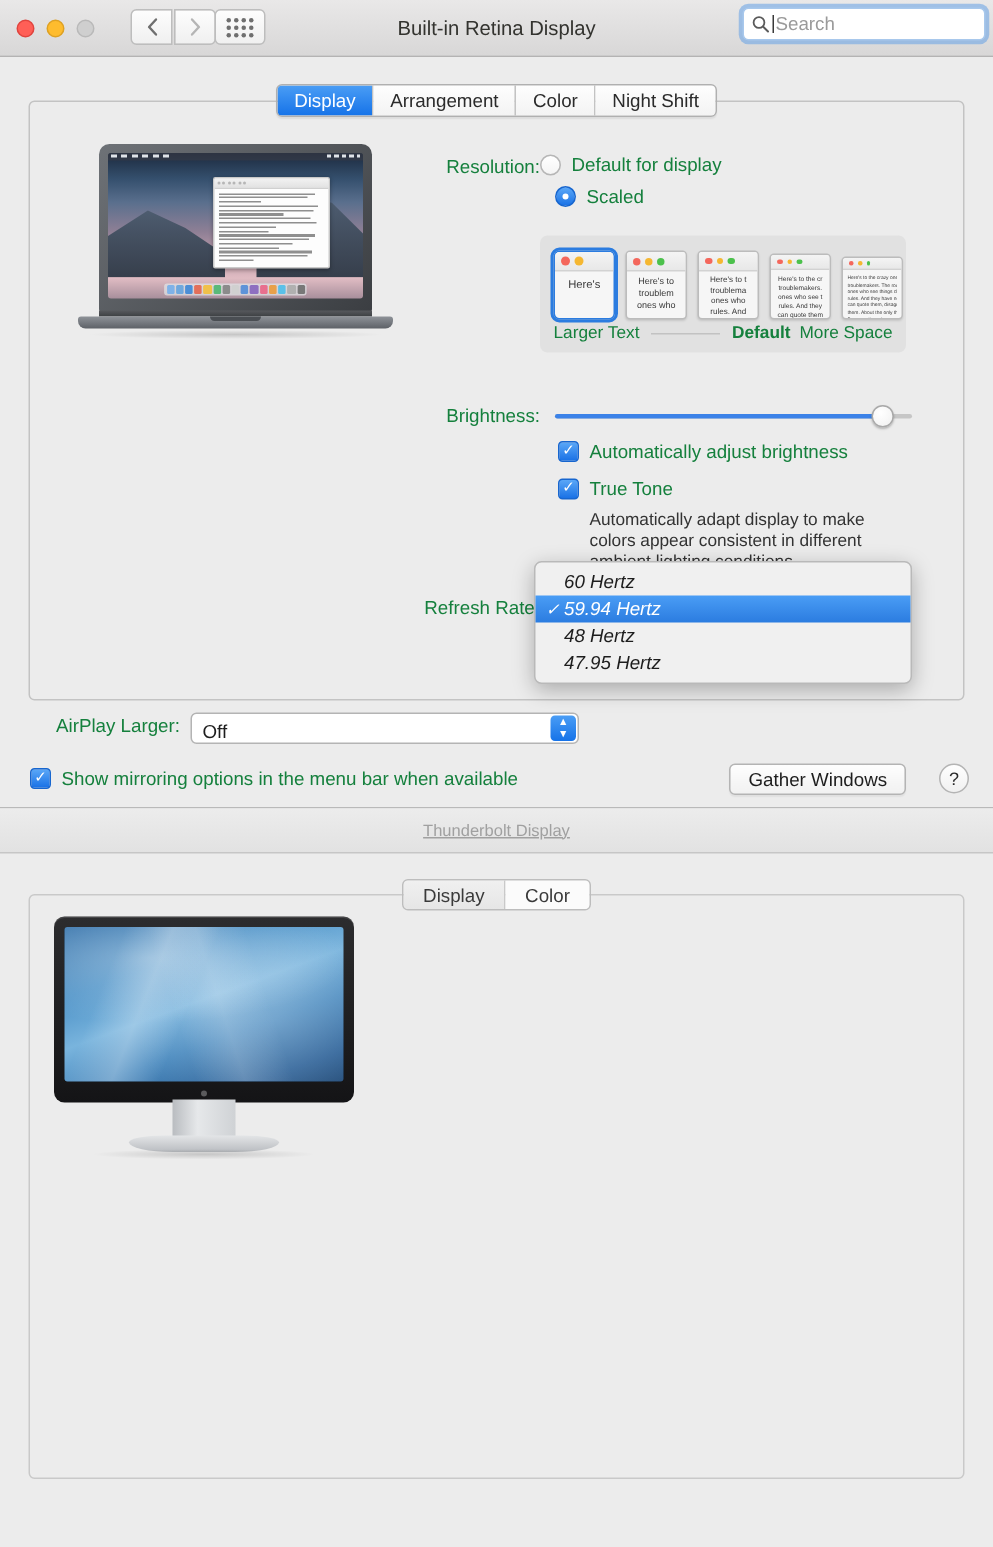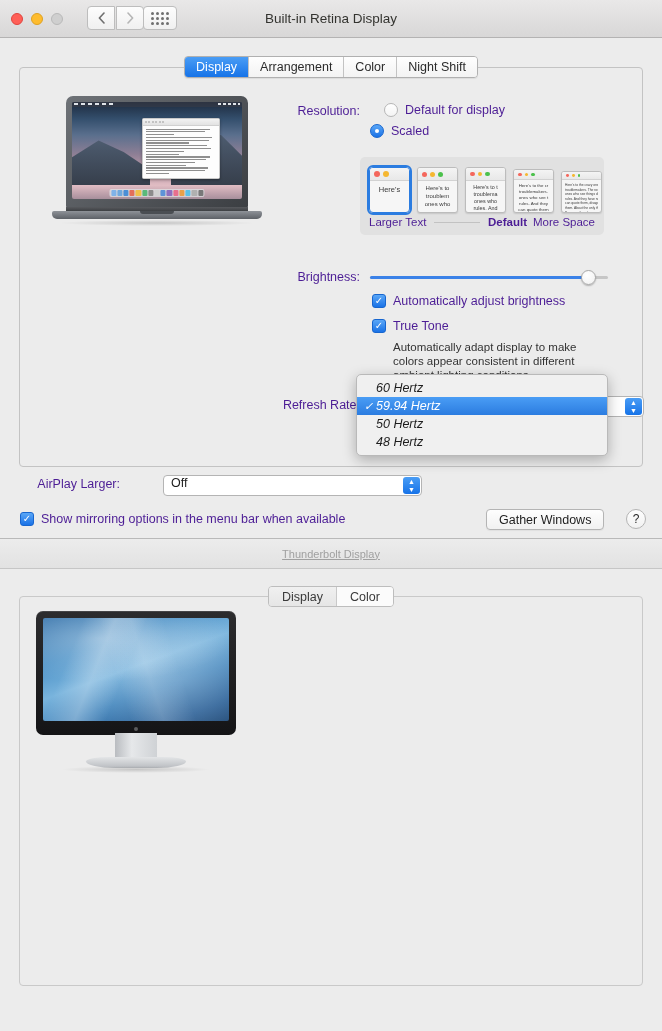--- a/index.html
+++ b/index.html
@@ -124,21 +124,21 @@
     background: linear-gradient(#8e9298,#5d6167); border-radius: 2px 2px 5px 5px;
   }
   .base::after { content:''; position:absolute; left:50%; transform:translateX(-50%); top:0;
     width: 34px; height:2.5px; background:#4a4e53; border-radius: 0 0 3px 3px; }
   .notch { position:absolute; left:14px; bottom:15px; width:182px; height:4px;
     background: linear-gradient(#57595d,#3d4043); }
   .lshadow { position:absolute; left:6px; bottom:0; width:198px; height:6px;
     background: radial-gradient(ellipse at center, rgba(0,0,0,.16), rgba(0,0,0,0) 70%); }
 
   
-  .lbl { font-size: 12.5px; color: #4c1d95; }
+  .lbl { font-size: 12.5px; color: #15803d; }
   .lbl.right { text-align: right; }
 
   .radio { width: 14px; height: 14px; border-radius: 50%;
     background: linear-gradient(#fff,#f4f4f4); border: 1px solid #b6b6b6; flex: none;
     display:flex;align-items:center;justify-content:center; }
   .radio.on { background: linear-gradient(#5aa7f7,#1a72e6); border-color:#1766cf; }
   .radio.on::after { content:''; width:4.5px;height:4.5px;border-radius:50%;background:#fff; }
 
   .cb { width: 14px; height: 14px; border-radius: 3px; flex:none;
     background: linear-gradient(#5aa7f7,#1a72e6); border: 1px solid #1766cf;
@@ -170,22 +170,22 @@
   .slider { position: relative; height: 16px; display:flex; align-items:center; }
   .strack { position:absolute; left:0; right:0; height:3px; border-radius:2px; background:#c6c6c6; }
   .sfill { position:absolute; left:0; height:3px; border-radius:2px; background:#3b82e8; }
   .sknob { position:absolute; width:15px; height:15px; border-radius:50%;
     background: radial-gradient(circle at 38% 32%,#fff,#f0f0f0);
     border:.5px solid #a9a9a9; box-shadow:0 1px 1.5px rgba(0,0,0,.25); }
 
   .truetone-desc { font-size: 11.5px; color: #333; line-height: 14px; }
   .popbtn {
     width: 248px; height: 21px; border-radius: 4px; background:#fff;
-    border: 1px solid #b4b4b4; display:flex; align-items:flex-start; padding-left:7px;
-    font-size:12.5px; color:#1d1d1d; position:relative;margin-left:36px;
+    border: 1px solid #b4b4b4; display:flex; align-items:flex-end; padding-left:7px;
+    font-size:12.5px; color:#1d1d1d; position:relative;
   }
   .popbtn .arrows {
     position:absolute; right:1px; top:1px; bottom:1px; width:17px; border-radius:3px;
     background: linear-gradient(#4a9df5,#1673e8); display:flex; flex-direction:column;
     align-items:center; justify-content:center; gap:1px; color:#fff; font-size:7px; line-height:7px;
   }
 
   .menu {
     position: absolute; left: 356px; top: 374px; width: 252px;
     background: #f0f0f0; border: 1px solid #b9b9b9; border-radius: 5px;
@@ -281,20 +281,30 @@
             <i></i>
             <i></i>
             <i></i>
             <i></i>
             <i></i>
         </span>
       </div>
 
       <div class="wintitle">Built-in Retina Display</div>
 
+      <div class="searchwrap">
+        <div class="searchbox">
+          <svg width="12" height="12" viewBox="0 0 12 12">
+            <circle cx="5" cy="5" r="3.6" stroke="#5a5a5a" stroke-width="1.2" fill="none"></circle>
+            <path d="M7.8 7.8 L11 11" stroke="#5a5a5a" stroke-width="1.3" stroke-linecap="round"></path>
+          </svg>
+          <span class="caret"></span>
+          <span class="searchph">Search</span>
+        </div>
+      </div>
     </div>
 
     <div class="tabrow">
       <div class="tabs">
         <div class="tab sel">Display</div>
         <div class="tab">Arrangement</div>
         <div class="tab">Color</div>
         <div class="tab">Night Shift</div>
       </div>
     </div>
@@ -355,21 +365,21 @@
           </div>
         </div>
       </div>
       <div class="notch"></div>
       <div class="base"></div>
       <div class="lshadow"></div>
     </div>
 
     <div style="position:absolute; left:290px; top:104px; width:70px;" class="lbl right">Resolution:</div>
 
-    <div style="position:absolute; left:384px; top:103px; display:flex; align-items:center; gap:7px;">
+    <div style="position:absolute; left:360px; top:103px; display:flex; align-items:center; gap:7px;">
       <span class="radio"></span>
       <span class="lbl">Default for display</span>
     </div>
 
     <div style="position:absolute; left:370px; top:124px; display:flex; align-items:center; gap:7px;">
       <span class="radio on"></span>
       <span class="lbl">Scaled</span>
     </div>
 
     <div class="scaled-box">
@@ -487,25 +497,25 @@
       <div class="mi">
         <span class="chk"></span>
         <span>60 Hertz</span>
       </div>
       <div class="mi sel">
         <span class="chk">✓</span>
         <span>59.94 Hertz</span>
       </div>
       <div class="mi">
         <span class="chk"></span>
-        <span>50 Hertz</span>
+        <span>48 Hertz</span>
       </div>
       <div class="mi">
         <span class="chk"></span>
-        <span>48 Hertz</span>
+        <span>47.95 Hertz</span>
       </div>
     </div>
 
     <div style="position:absolute; left:10px; top:477px; width:110px;" class="lbl right">AirPlay Larger:</div>
     <div style="position:absolute; left:127px; top:475px;">
       <div class="popbtn" style="width:259px;">
         <span>Off</span>
         <span class="arrows">
             <span>▲</span>
             <span>▼</span>

